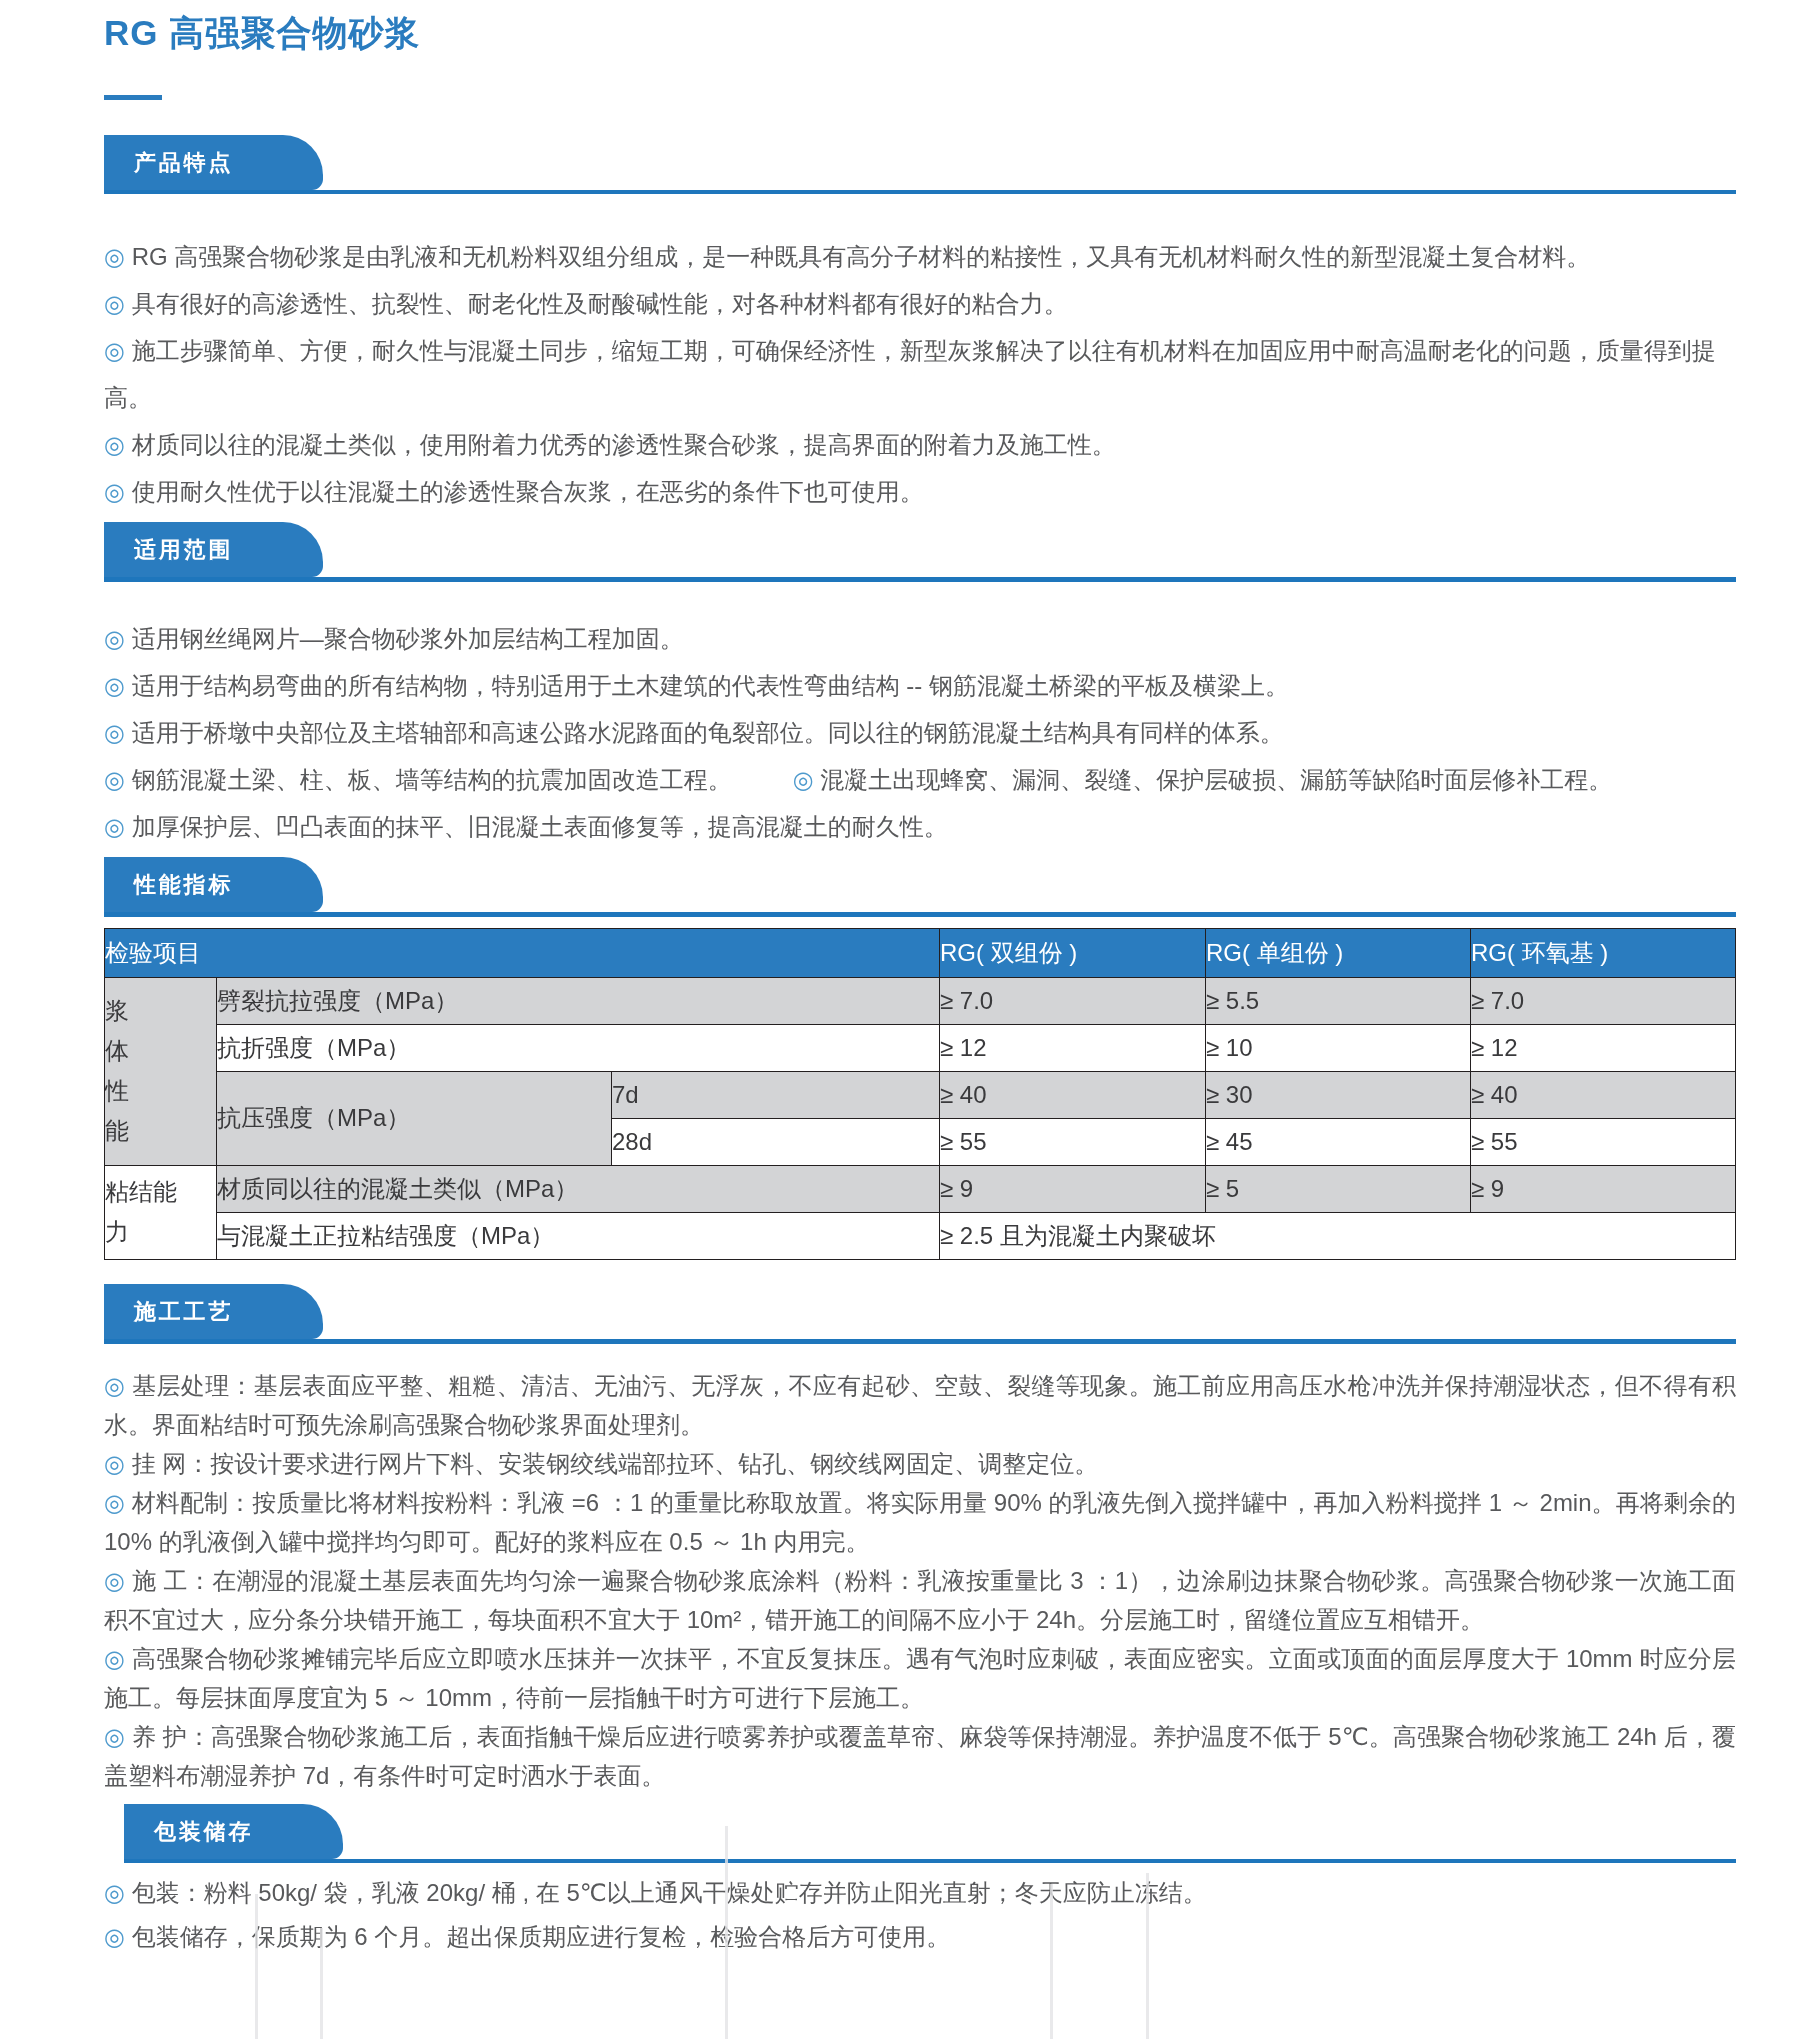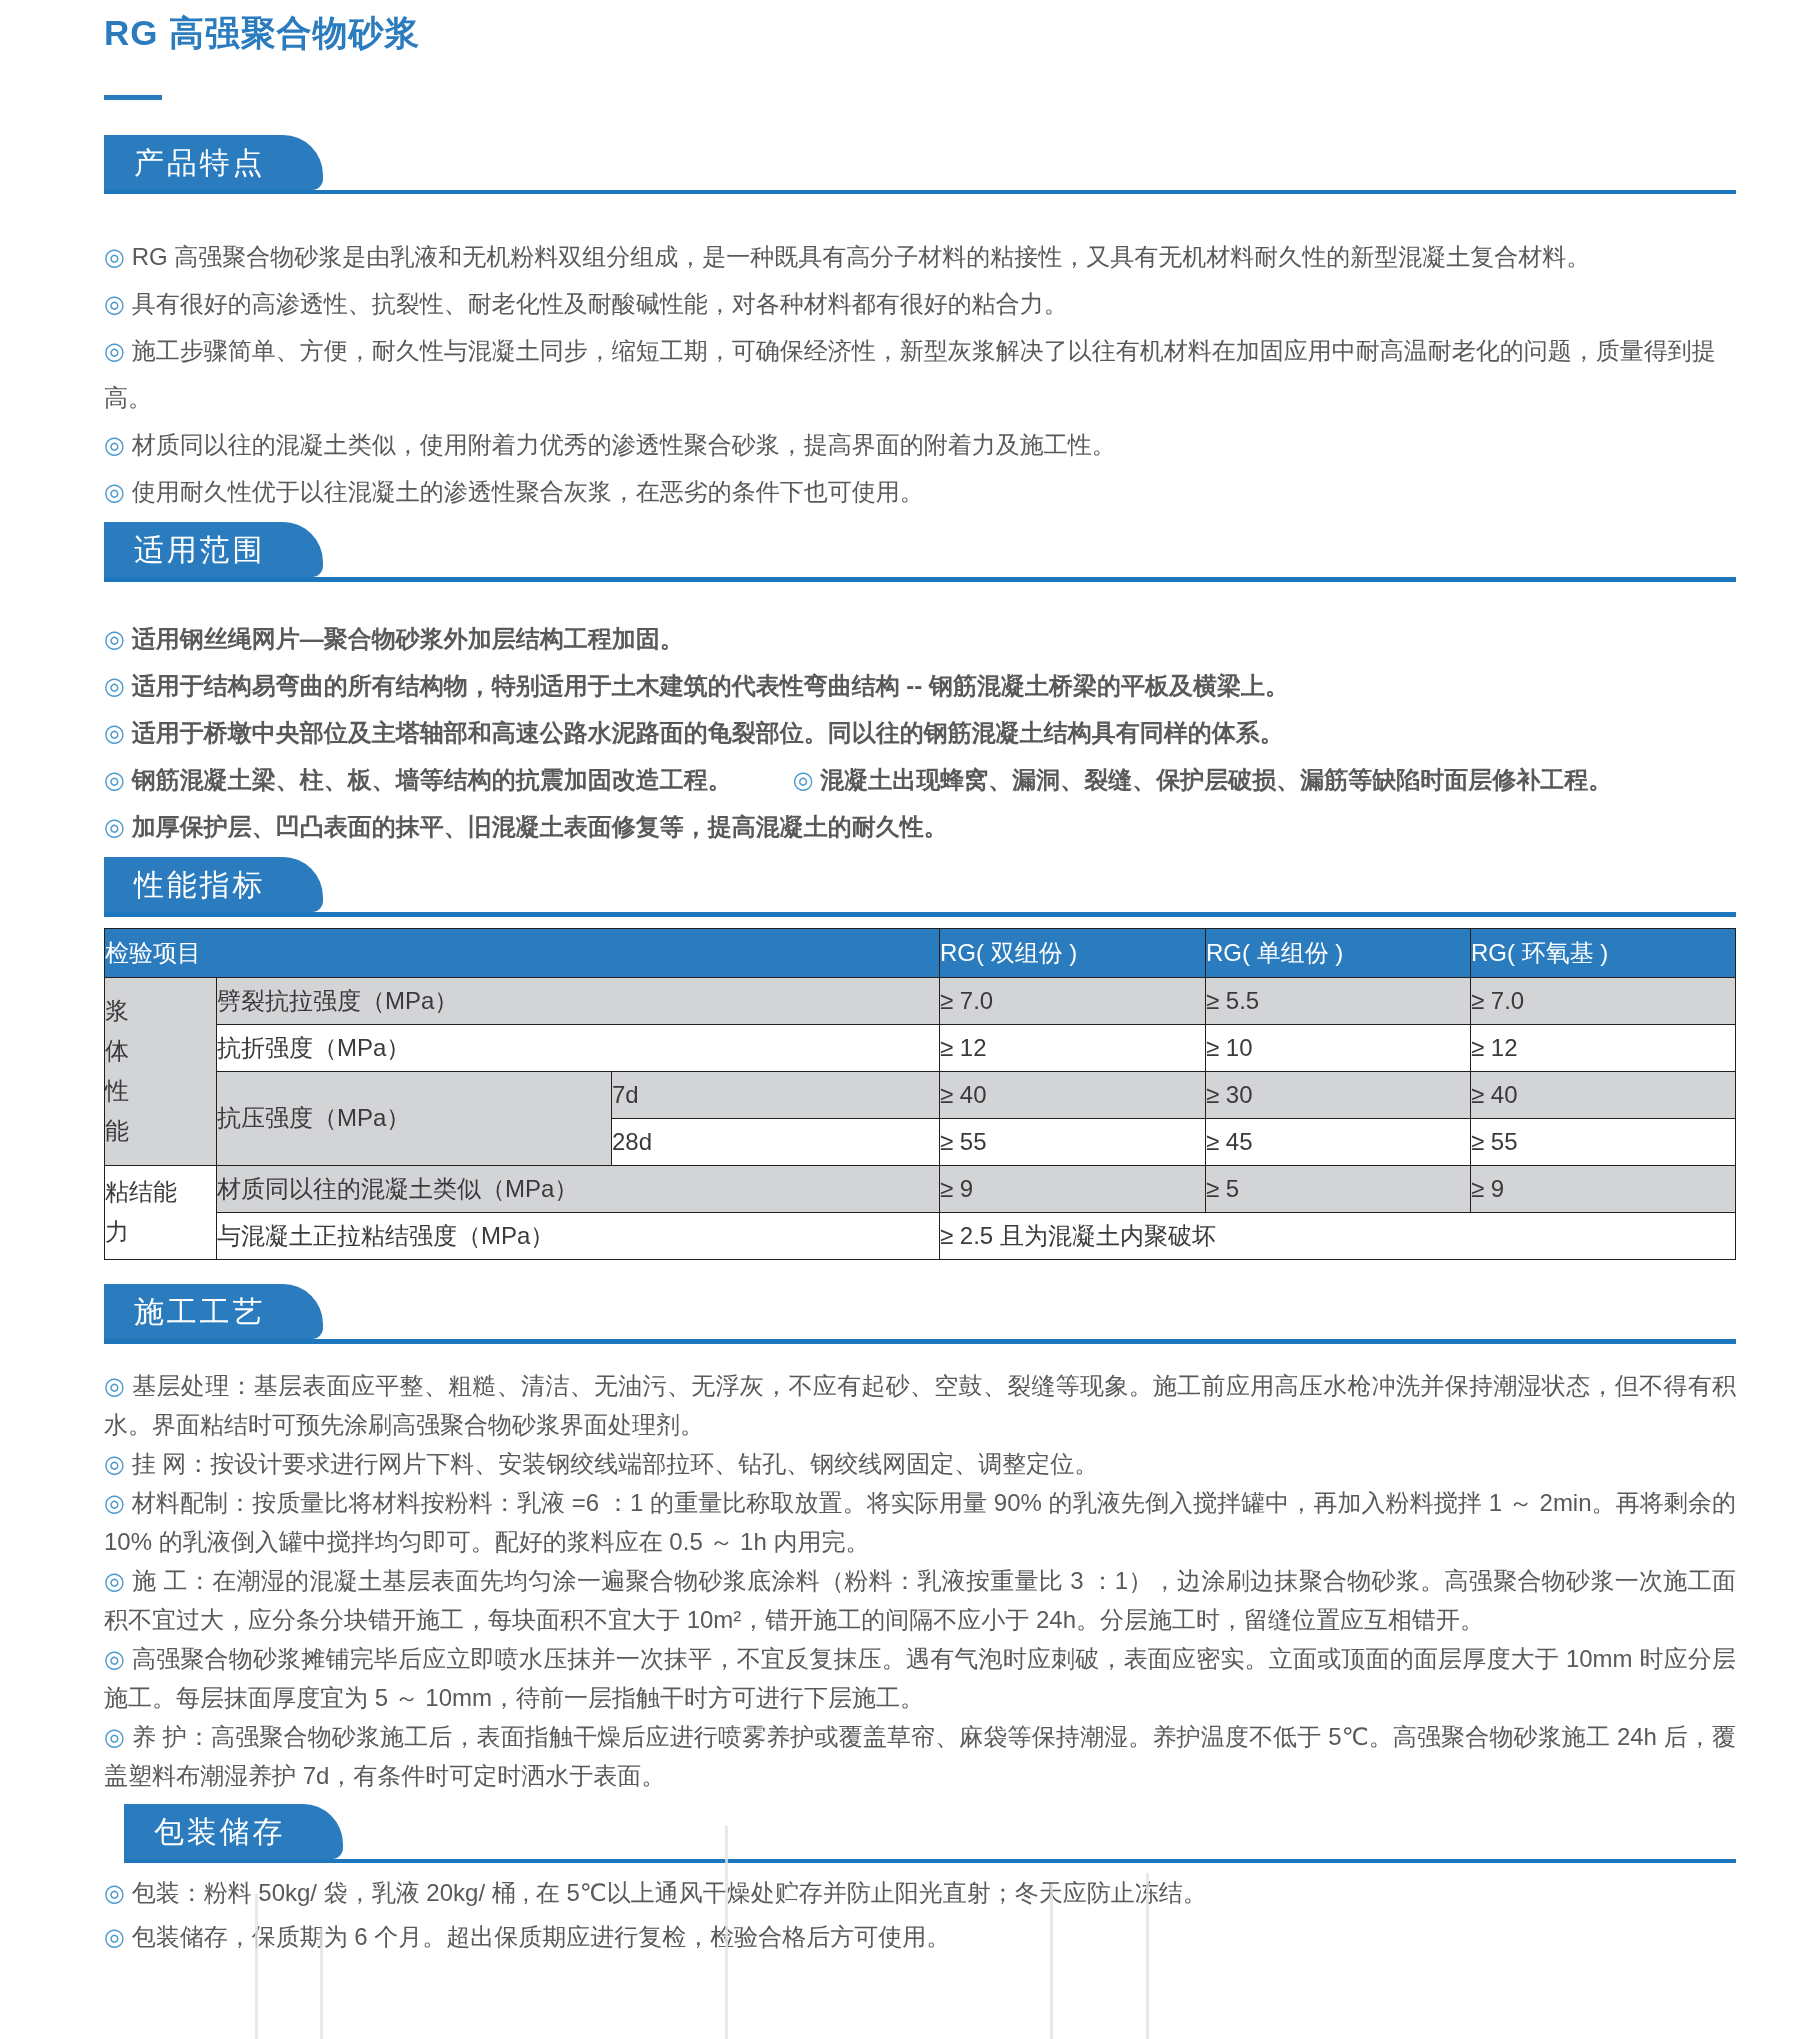--- a/index.html
+++ b/index.html
@@ -13,32 +13,32 @@
   .page-title{
     margin:13px 0 0 0;font-size:35px;line-height:40px;font-weight:bold;
     color:#2A7CBF;letter-spacing:0.9px;
   }
   .title-underline{margin-top:42px;width:58px;height:4.6px;background:#2A7CBF;}
   
   .sec-head{line-height:0;}
   .sec-tab{
     display:inline-block;box-sizing:border-box;width:219px;
     background:#2A7CBF;color:#ffffff;
-    font-size:30px;font-weight:normal;letter-spacing:2.8px;
+    font-size:22px;font-weight:bold;letter-spacing:2.8px;
     line-height:31px;padding:12px 18.4px 12px 30px;
     border-top-right-radius:40px;border-bottom-right-radius:11px;
   }
   .sec-rule{height:4.6px;background:#1E76BC;}
   .s1{margin-top:35px;}
   .s4{margin-top:24px;}
   .s5{margin-top:9.2px;padding-left:20px;}
   
   .bullets{font-size:24px;line-height:47px;color:#58595B;}
   .bullets.b1{margin:39px 0 7.3px 0;}
-  .bullets.b2{margin:33px 0 7.3px 0;font-weight:bold;}
+  .bullets.b2{margin:33px 0 7.3px 0;}
   .bullets.b4{margin:22px 0 0 0;line-height:39px;text-align:justify;}
   .bullets.b5{margin:7.3px 0 0 0;line-height:44px;}
   .bullet{margin:0;}
   .bmark{color:#4E9ACD;font-size:24px;}
   .btext{color:#58595B;}
   .pair-gap{margin-left:61px;}
   
   .caption{margin:13px 0 0 0;font-size:24px;line-height:27.5px;text-align:center;color:#58595B;}
   table.perf{
     margin-top:11px;border-collapse:collapse;table-layout:fixed;width:1632px;

